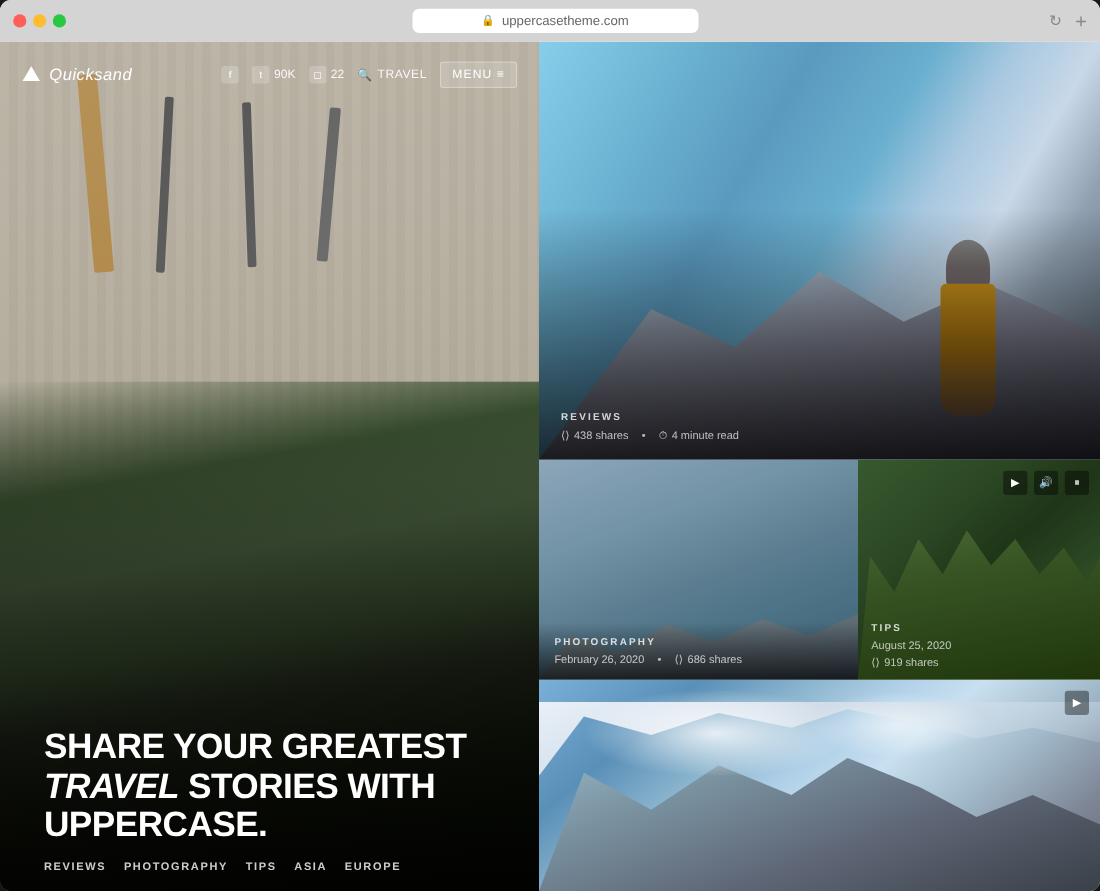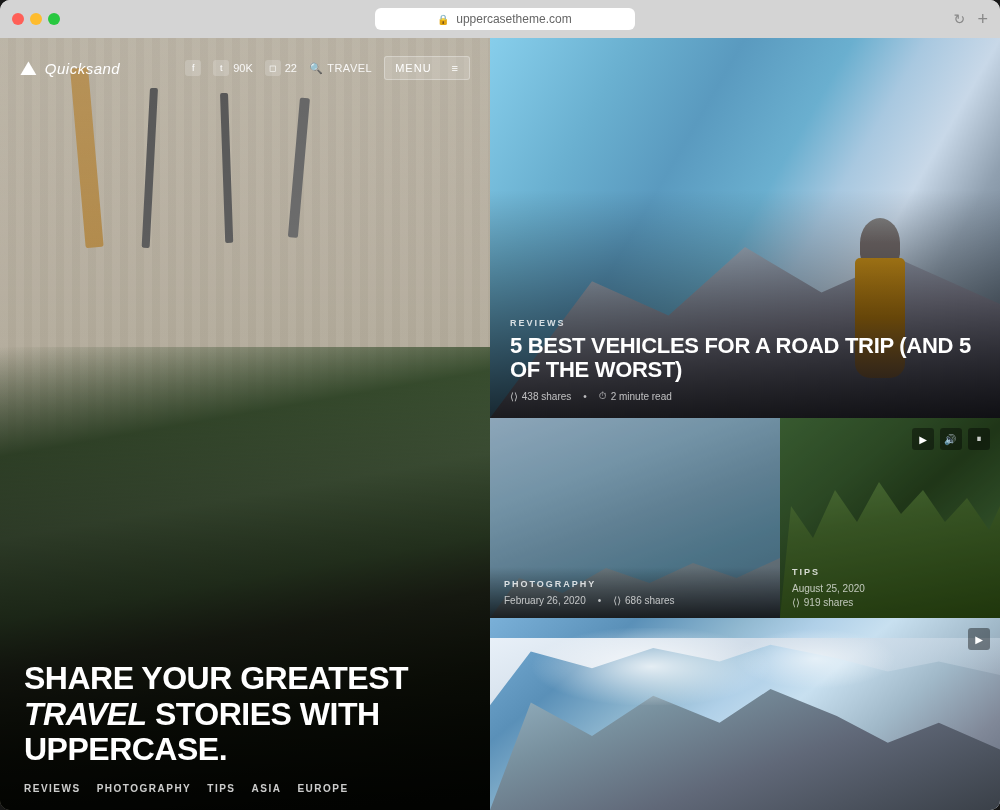--- a/index.html
+++ b/index.html
@@ -316,28 +316,28 @@
       background: rgba(255,255,255,0.15);
       border: 1px solid rgba(255,255,255,0.3);
       color: white;
       font-size: 11px;
       letter-spacing: 1px;
       padding: 5px 10px;
       border-radius: 3px;
       cursor: pointer;
       display: flex;
       align-items: center;
-      gap: 20px;
+      gap: 4px;
     }
 
     
     .hero-bottom {
       position: absolute;
       bottom: 0;
-      left: 0;
+      left: 16px;
       right: 0;
       padding: 20px 24px 16px;
     }
 
     .hero-title {
       color: white;
       font-size: 32px;
       font-weight: 900;
       line-height: 1.1;
       letter-spacing: -0.5px;
@@ -784,30 +784,29 @@
         <div class="article-top-bg"></div>
         <div class="mountain-sim"></div>
 
         <div class="person-sim">
           <div class="person-head"></div>
           <div class="person-body"></div>
         </div>
         <div class="article-top-overlay"></div>
         <div class="article-top-content">
           <div class="article-category">REVIEWS</div>
-          <div class="article-title-large">5 BEST VEHICLES FOR A ROAD TRIP (AND 5 OF THE WORST)</div>
           <div class="article-meta">
             <div class="meta-item">
               <span>⟨⟩</span>
               <span>438 shares</span>
             </div>
             <span>•</span>
             <div class="meta-item">
               <span>⏱</span>
-              <span>2 minute read</span>
+              <span>4 minute read</span>
             </div>
           </div>
         </div>
       </div>
 
       <div class="article-middle">
 
         <div class="article-mid-left">
           <div class="article-mid-left-bg"></div>
           <div class="mid-mountains"></div>

